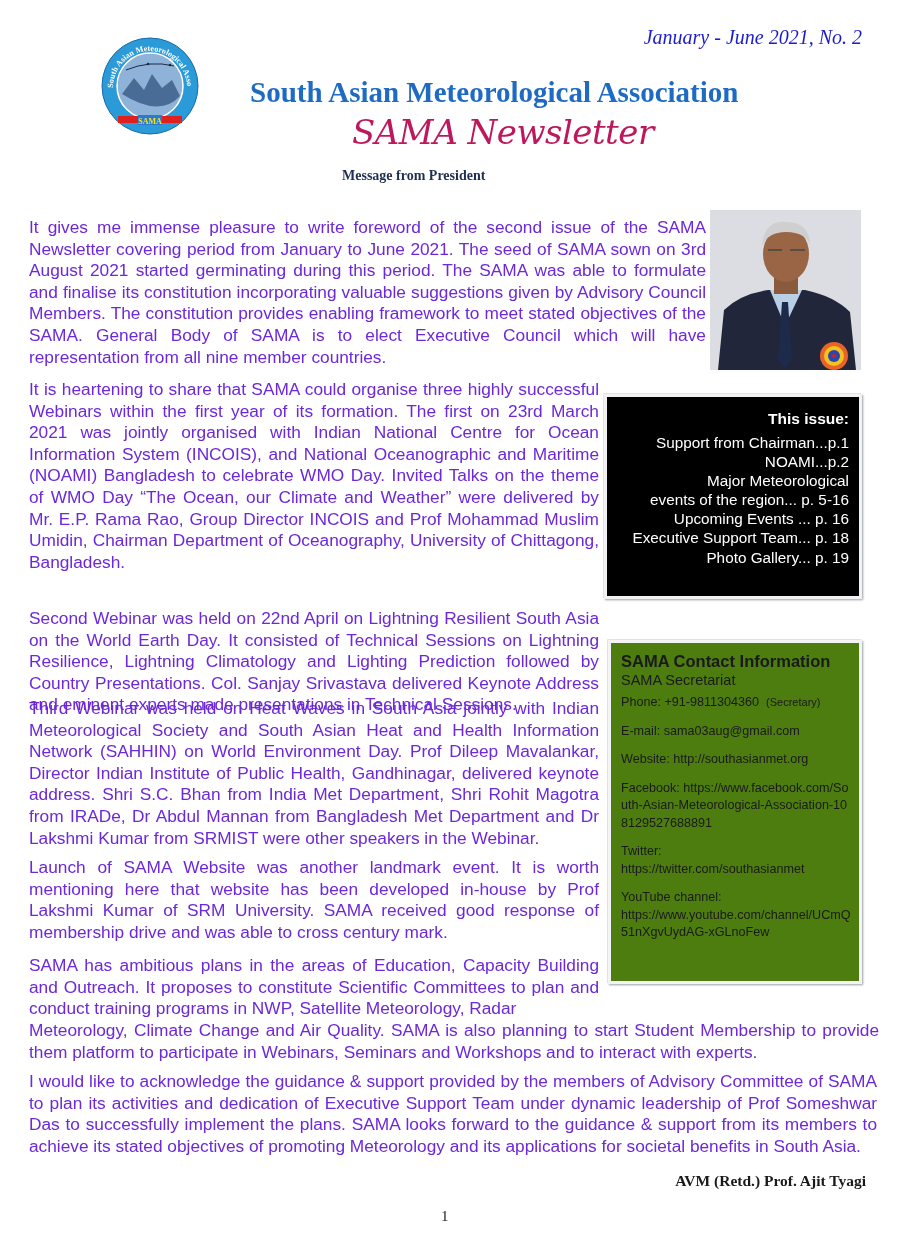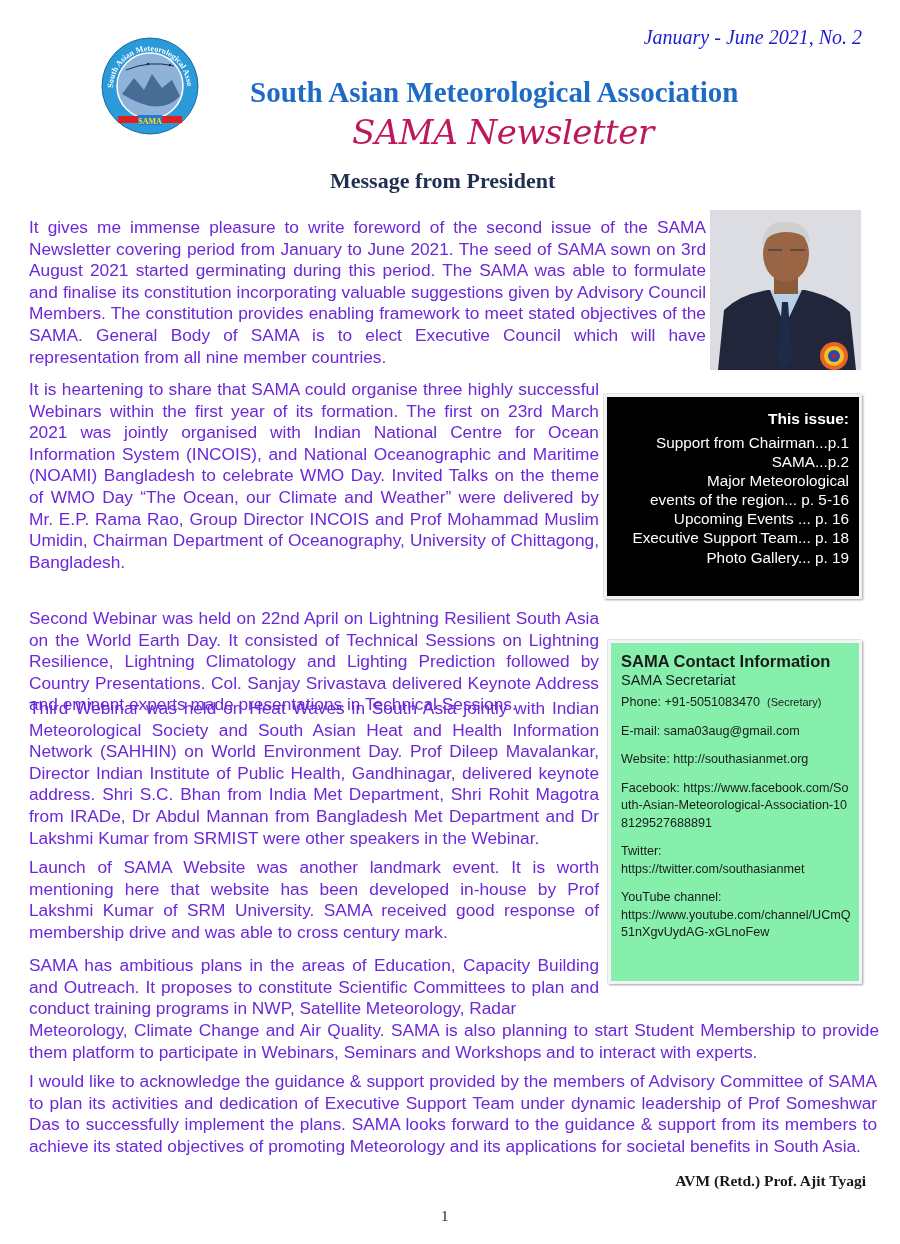--- a/index.html
+++ b/index.html
@@ -17,23 +17,23 @@
     position: absolute; left: 250px; top: 76px; width: 570px;
     font-family: "Liberation Serif", serif; font-weight: bold;
     font-size: 29px; color: #1f6bc4; white-space: nowrap;
   }
   .newsletter-title {
     position: absolute; left: 352px; top: 112px;
     font-family: "DejaVu Serif", serif; font-style: italic;
     font-size: 34px; color: #be185d; letter-spacing: -0.5px;
   }
   .section-title {
-    position: absolute; left: 330px; top: 168px;
+    position: absolute; left: 342px; top: 168px;
     font-family: "Liberation Serif", serif; font-weight: bold;
-    font-size: 22px; color: #1f2f52;
+    font-size: 14px; color: #1f2f52;
   }
 
   .body-text {
     font-family: Liberation Sans, sans-serif; font-size: 17.3px;
     line-height: 21.6px; color: #6d28d9; text-align: justify;
     margin: 8px;
   }
   .p1 { position: absolute; left: 21px; top: 209px; width: 677px; }
   .p2 { position: absolute; left: 21px; top: 371px; width: 570px; }
   .p3 { position: absolute; left: 21px; top: 600px; width: 570px; }
@@ -62,21 +62,21 @@
     background: #000000; border: 3px solid #f2f2f2;
     box-shadow: 1px 1px 2px #9aa0aa, -1px -1px 0 #e8e8e8;
     font-family: "Liberation Sans", sans-serif; color: #ffffff;
     text-align: right; padding: 12px 10px 0 6px; box-sizing: border-box;
   }
   .issue-box .head { font-weight: bold; font-size: 15.5px; line-height: 20px; margin-bottom: 4px; }
   .issue-box .item { font-size: 15.3px; line-height: 19.1px; white-space: nowrap; }
 
   .contact-box {
     position: absolute; left: 608px; top: 640px; width: 254px; height: 344px;
-    background: #86efac; border: 3px solid #f4f4f4;
+    background: #4d7c0f; border: 3px solid #f4f4f4;
     box-shadow: 1px 1px 2px #9aa0aa, -1px -1px 0 #e8e8e8;
     font-family: "Liberation Sans", sans-serif; color: #1a1a1a;
     padding: 8px 8px 0 10px; box-sizing: border-box;
   }
   .contact-box .head { font-weight: bold; font-size: 16.5px; line-height: 20px; }
   .contact-box .sub { font-size: 14.5px; line-height: 19px; margin-bottom: 4px; }
   .contact-box .line { font-size: 12.6px; line-height: 17.5px; margin-bottom: 11px; word-break: break-all; }
   .contact-box .line .small { font-size: 11px; }
 </style>
 </head>
@@ -132,33 +132,33 @@
   <p class="body-text p6">SAMA has ambitious plans in the areas of Education, Capacity Building and Outreach. It proposes to constitute Scientific Committees to plan and conduct training programs in NWP, Satellite Meteorology, Radar</p>
   <p class="body-text p6b">Meteorology, Climate Change and Air Quality. SAMA is also planning to start Student Membership to provide them platform to participate in Webinars, Seminars and Workshops and to interact with experts.</p>
   <p class="body-text p7">I would like to acknowledge the guidance &amp; support provided by the members of Advisory Committee of SAMA to plan its activities and dedication of Executive Support Team under dynamic leadership of Prof Someshwar Das to successfully implement the plans.  SAMA looks forward to the guidance &amp; support from its members to achieve its stated objectives of promoting Meteorology and its applications for societal benefits in South Asia.</p>
 
   <div class="signature">AVM (Retd.) Prof. Ajit Tyagi</div>
   <div class="page-number">1</div>
 
   <div class="issue-box">
     <div class="head">This issue:</div>
     <div class="item">Support from Chairman...p.1</div>
-    <div class="item">SAMA...p.2</div>
+    <div class="item">NOAMI...p.2</div>
     <div class="item">Major Meteorological</div>
     <div class="item">events of the region... p. 5-16</div>
     <div class="item">Upcoming Events ... p. 16</div>
     <div class="item">Executive Support Team... p. 18</div>
     <div class="item">Photo Gallery... p. 19</div>
   </div>
 
   <div class="contact-box">
     <div class="head">SAMA Contact Information</div>
     <div class="sub">SAMA Secretariat</div>
     <div class="line">
-      <span>Phone: +91-5051083470</span>&nbsp;&nbsp;<span class="small">(Secretary)</span>
+      <span>Phone: +91-9811304360</span>&nbsp;&nbsp;<span class="small">(Secretary)</span>
     </div>
     <div class="line">E-mail: sama03aug@gmail.com</div>
     <div class="line">Website: http://southasianmet.org</div>
     <div class="line">Facebook: https://www.facebook.com/South-Asian-Meteorological-Association-108129527688891</div>
     <div class="line">
       <div>Twitter:</div>
       <div>https://twitter.com/southasianmet</div>
     </div>
     <div class="line">
       <div>YouTube channel:</div>

